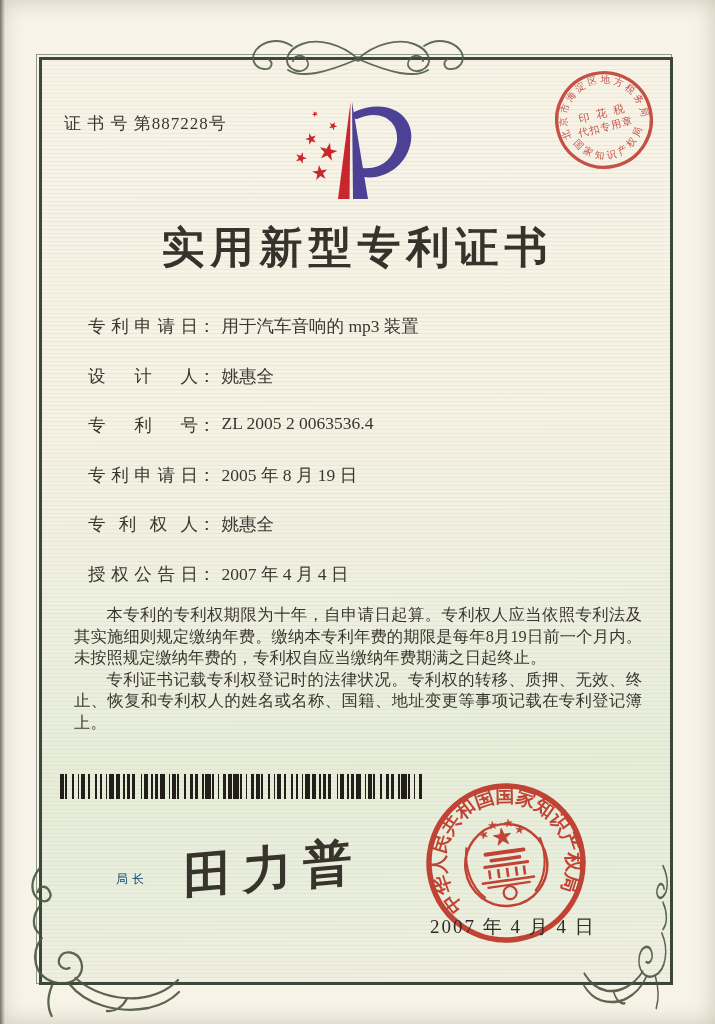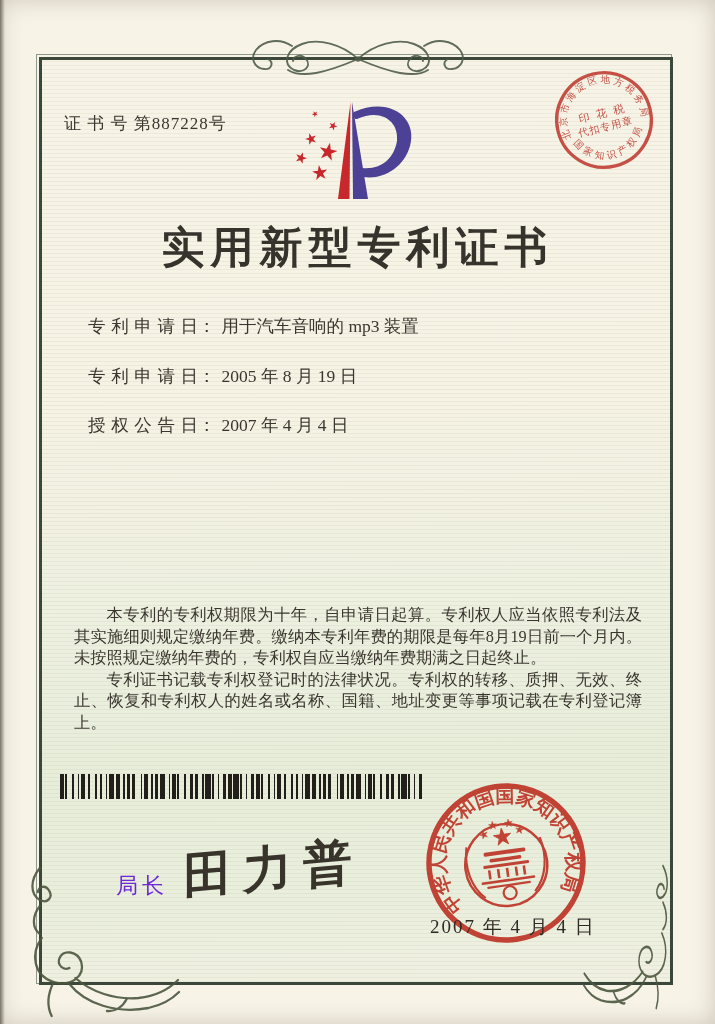--- a/index.html
+++ b/index.html
@@ -29,21 +29,21 @@
   .fields{position:absolute;left:88px;top:314px;font-size:17.5px;color:#3a362f;}
   .frow{height:49.5px;white-space:nowrap;}
   .flabel{display:inline-block;width:110px;text-align:justify;text-align-last:justify;vertical-align:top;}
   .fcolon{display:inline-block;vertical-align:top;}
   .fvalue{display:inline-block;margin-left:6px;vertical-align:top;}
   .body{position:absolute;left:74px;top:604px;width:568px;font-size:16.3px;
     line-height:1.32;text-align:justify;color:#3a362f;}
   .body p{margin:0;text-indent:2em;}
   .barcode{position:absolute;left:60px;top:774px;width:362px;height:25px;overflow:hidden;}
   .barcode i{position:absolute;top:0;bottom:0;background:#221f1a;}
-  .director{position:absolute;left:116px;top:871px;font-size:22px;letter-spacing:4px;color:#6d28d9;}
+  .director{position:absolute;left:116px;top:871px;font-size:12px;letter-spacing:4px;color:#0c4a6e;}
   .sig{position:absolute;left:183px;top:836px;font-size:49px;letter-spacing:11px;color:#39342b;
     transform:rotate(-5deg) skewX(-5deg);font-weight:bold;}
   .seal{position:absolute;left:421px;top:778px;transform:rotate(-8deg);opacity:.92;}
   .sealdate{position:absolute;left:430px;top:914px;font-size:19px;letter-spacing:2px;color:#2f2b25;}
   .footer{position:absolute;left:0;right:0;top:953px;text-align:center;font-size:13.5px;color:#3a362f;}
   .orn{position:absolute;}
   svg{display:block;}
 </style>
 </head>
 <body>
@@ -128,21 +128,30 @@
     </text>
   </svg>
 
   <div class="title">实用新型专利证书</div>
 
   <div class="fields">
     <div class="frow">
       <span class="flabel">专利申请日</span><span class="fcolon">：</span><span class="fvalue">用于汽车音响的 mp3 装置</span>
     </div>
     <div class="frow">
+      <span class="flabel">设计人</span><span class="fcolon">：</span><span class="fvalue">姚惠全</span>
+    </div>
+    <div class="frow">
+      <span class="flabel">专利号</span><span class="fcolon">：</span><span class="fvalue">ZL 2005 2 0063536.4</span>
+    </div>
+    <div class="frow">
       <span class="flabel">专利申请日</span><span class="fcolon">：</span><span class="fvalue">2005 年 8 月 19 日</span>
+    </div>
+    <div class="frow">
+      <span class="flabel">专利权人</span><span class="fcolon">：</span><span class="fvalue">姚惠全</span>
     </div>
     <div class="frow">
       <span class="flabel">授权公告日</span><span class="fcolon">：</span><span class="fvalue">2007 年 4 月 4 日</span>
     </div>
   </div>
 
   <div class="body">
     <p>本专利的专利权期限为十年，自申请日起算。专利权人应当依照专利法及其实施细则规定缴纳年费。缴纳本专利年费的期限是每年8月19日前一个月内。未按照规定缴纳年费的，专利权自应当缴纳年费期满之日起终止。</p>
     <p>专利证书记载专利权登记时的法律状况。专利权的转移、质押、无效、终止、恢复和专利权人的姓名或名称、国籍、地址变更等事项记载在专利登记簿上。</p>
   </div>

